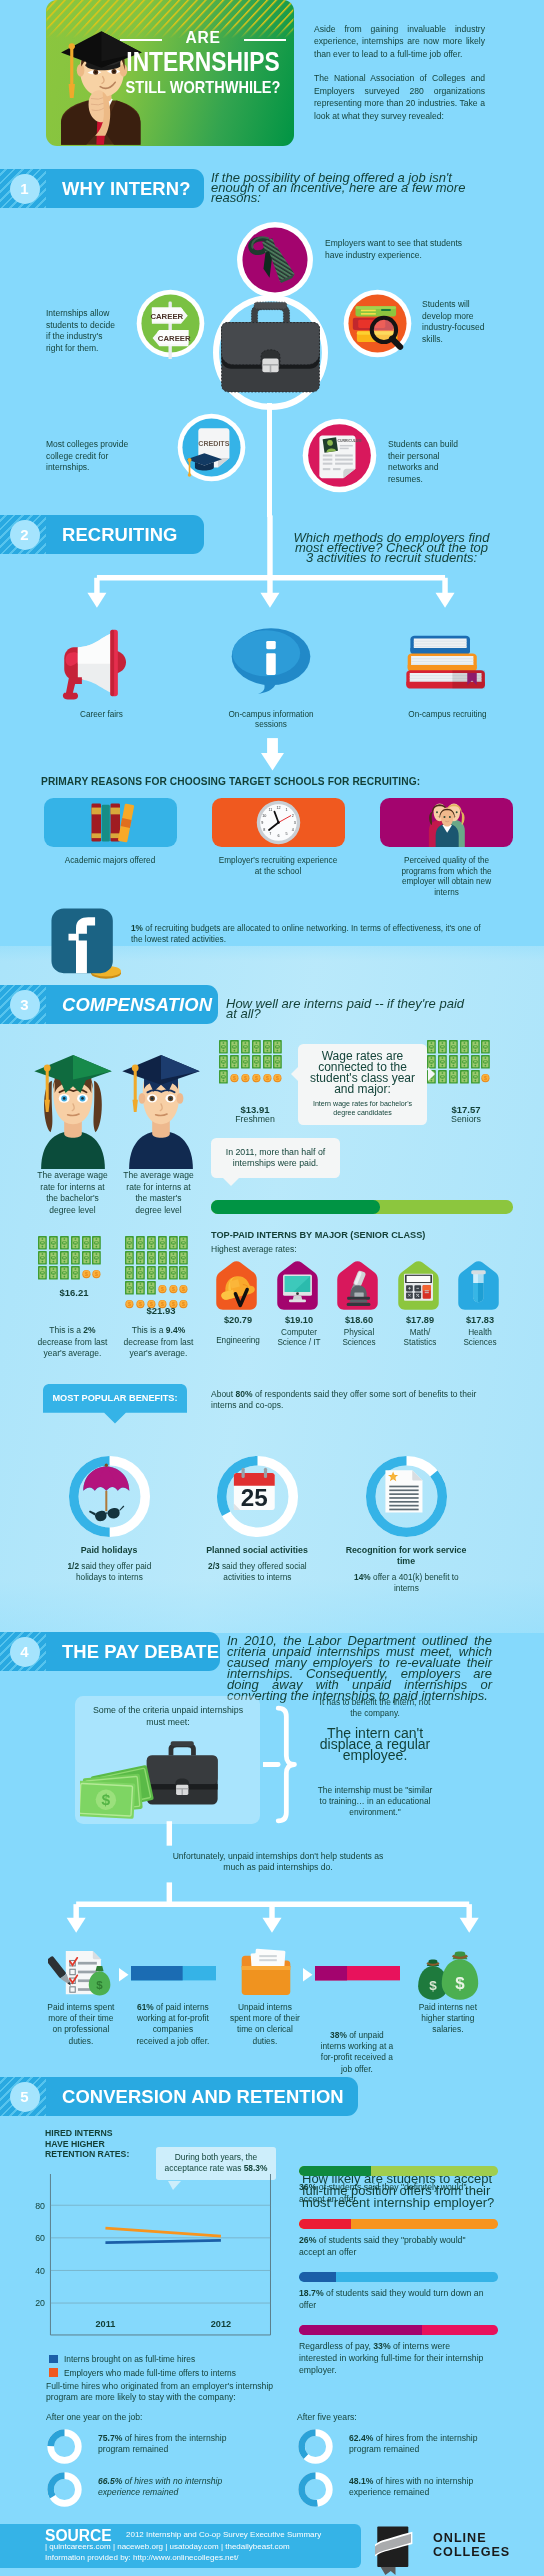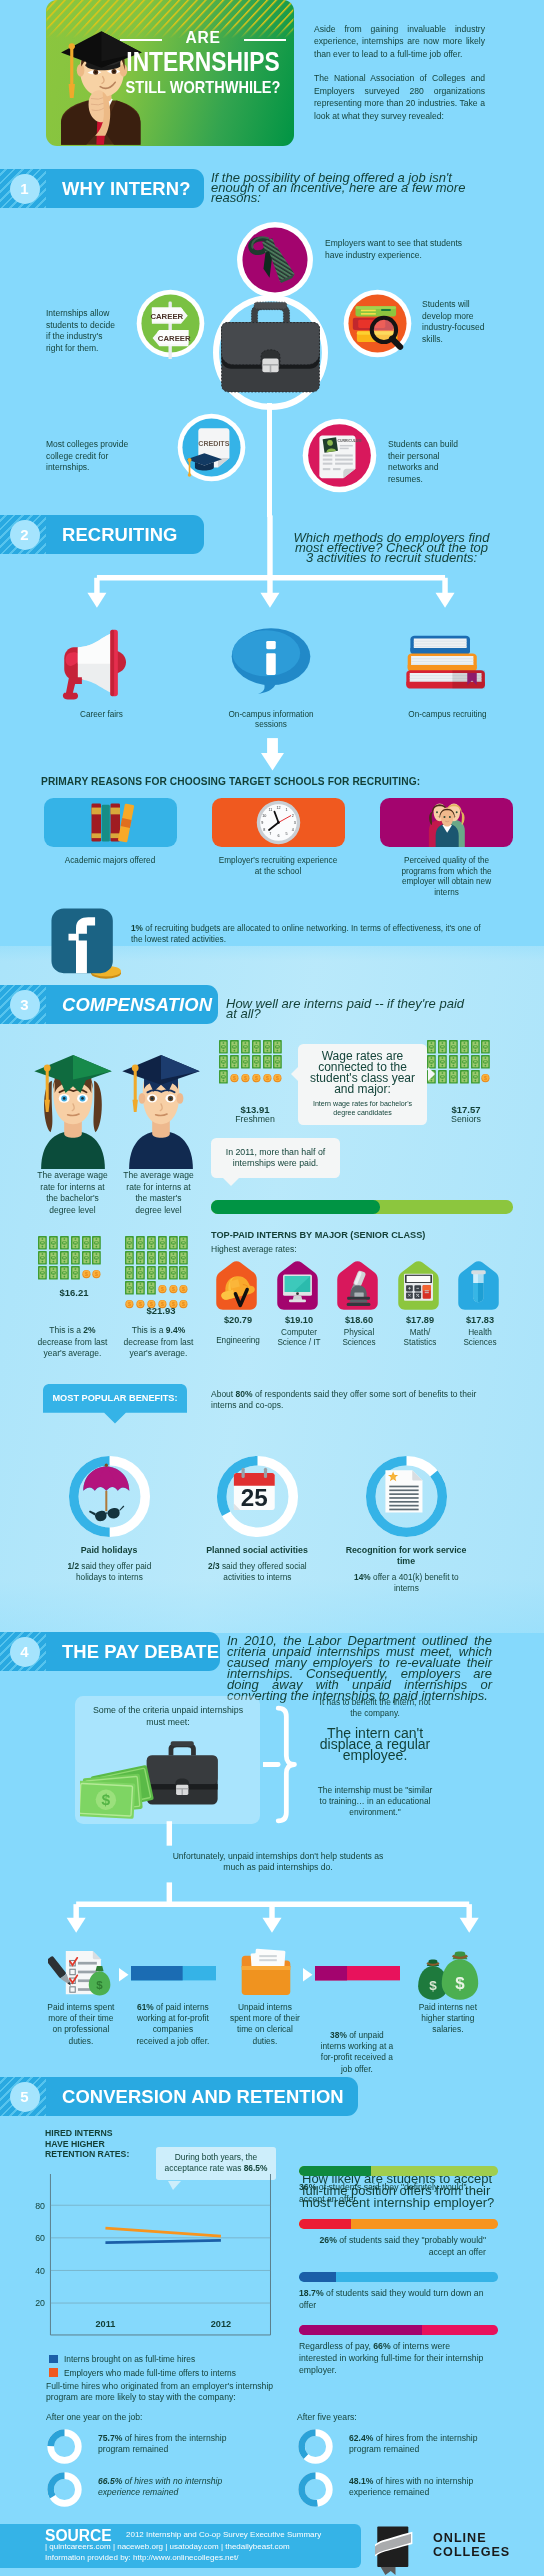--- a/index.html
+++ b/index.html
@@ -1590,21 +1590,21 @@
   <div class="bar" style="width:312px;"></div>
   <div class="num">5</div>
   <div class="ttl" style="left:62px;">CONVERSION AND RETENTION</div>
 </div>
 
 <div class="abs" style="left:45px;top:2128px;width:122px;font-size:8.7px;font-weight:bold;line-height:10.5px;color:#123f36;white-space:pre-line;">HIRED INTERNS
 HAVE  HIGHER
 RETENTION RATES:</div>
 
 <div class="abs" style="left:156px;top:2147px;width:120px;background:#cdeefb;border-radius:2.7px;padding:5.4px 5.4px 6.1px;">
-  <div style="font-size:8.4px;line-height:11px;text-align:center;color:#14443a;"><span>During both years, the acceptance rate was </span><b>86.5%</b></div>
+  <div style="font-size:8.4px;line-height:11px;text-align:center;color:#14443a;"><span>During both years, the acceptance rate was </span><b>58.3%</b></div>
   <div style="position:absolute;left:11.6px;bottom:-9.5px;width:0;height:0;border:9.5px solid transparent;border-top-color:#cdeefb;border-bottom:0;border-left-width:5.4px;border-right-width:8.2px;"></div>
 </div>
 
 <svg class="abs" style="left:33px;top:2174px;" width="259" height="163" viewBox="0 0 380 240">
   <g id="chart-g">
         <path d="M25 0 L25 237 L349 237" stroke="#5a7a86" stroke-width="1.4" fill="none"></path>
         <path d="M349 0 L349 237" stroke="#5a7a86" stroke-width="1.4" fill="none"></path>
         <path d="M25 190 L349 190" stroke="#6e93a0" stroke-width="1" opacity=".75"></path>
         <text x="17" y="195" font-family="Liberation Sans, sans-serif" font-size="13" fill="#123f36" text-anchor="end">20</text>
         <path d="M25 142 L349 142" stroke="#6e93a0" stroke-width="1" opacity=".75"></path>
@@ -1633,29 +1633,29 @@
 
 <div class="abs" style="left:302px;top:2129px;width:199px;font-size:13px;line-height:12px;margin-top:44px;">How likely are students to accept full-time position offers from their most recent internship employer?</div>
 <div class="abs" id="conv-bars" style="left:299px;top:2166px;width:211px;">
       <div style="position:absolute;left:0;top:0px;width:199px;height:9.5px;border-radius:4.8px;background:#a0ce4e;overflow:hidden;">
         <div style="width:36%;height:9.5px;background:#0f8a3e;border-radius:4.8px 0 0 4.8px;"></div>
       </div>
       <div style="position:absolute;left:0;top:15px;width:187px;font-size:8.7px;line-height:12px;"><b>36%</b> of students said they "definitely would" accept an offer</div>
       <div style="position:absolute;left:0;top:53px;width:199px;height:9.5px;border-radius:4.8px;background:#f7941e;overflow:hidden;">
         <div style="width:26%;height:9.5px;background:#ec1c34;border-radius:4.8px 0 0 4.8px;"></div>
       </div>
-      <div style="position:absolute;left:0;top:68px;width:187px;font-size:8.7px;line-height:12px;text-align:right;"><b>26%</b> of students said they "probably would" accept an offer</div>
+      <div style="position:absolute;left:0;top:68px;width:187px;font-size:8.7px;line-height:12px;"><b>26%</b> of students said they "probably would" accept an offer</div>
       <div style="position:absolute;left:0;top:106px;width:199px;height:9.5px;border-radius:4.8px;background:#35b3e7;overflow:hidden;">
         <div style="width:18.7%;height:9.5px;background:#1b5fa8;border-radius:4.8px 0 0 4.8px;"></div>
       </div>
       <div style="position:absolute;left:0;top:121px;width:187px;font-size:8.7px;line-height:12px;"><b>18.7%</b> of students said they would turn down an offer</div>
       <div style="position:absolute;left:0;top:159px;width:199px;height:9.5px;border-radius:4.8px;background:#e8125c;overflow:hidden;">
         <div style="width:62%;height:9.5px;background:#a3046e;border-radius:4.8px 0 0 4.8px;"></div>
       </div>
-      <div style="position:absolute;left:0;top:174px;width:187px;font-size:8.7px;line-height:12px;">Regardless of pay, <b>66%</b> of interns were interested in working full-time for their internship employer.</div>
+      <div style="position:absolute;left:0;top:174px;width:187px;font-size:8.7px;line-height:12px;">Regardless of pay, <b>33%</b> of interns were interested in working full-time for their internship employer.</div>
     </div>
 
 <div class="abs" style="left:46px;top:2381px;width:238px;font-size:8.6px;line-height:11.2px;">Full-time hires who originated from an employer's internship program are more likely to stay with the company:</div>
 <div class="abs" style="left:46px;top:2412px;font-size:8.6px;">After one year on the job:</div>
 <div class="abs" style="left:297px;top:2412px;font-size:8.6px;">After five years:</div>
 <div class="abs" id="retention-donuts" style="left:0;top:2428px;width:544px;height:95px;">
       <div style="position:absolute;left:46px;top:0px;">
         <svg width="37" height="37" viewBox="0 0 56 56" style="position:absolute;left:0;top:0;">
           <circle cx="28" cy="28" r="21" fill="none" stroke="#fff" stroke-width="10"></circle>
           <circle cx="28" cy="28" r="21" fill="none" stroke="#2ba2d8" stroke-width="10" stroke-dasharray="131.94689145077132" stroke-dashoffset="99.88379682823388" transform="rotate(-90 28 28) scale(1,-1) translate(0,-56)"></circle>

